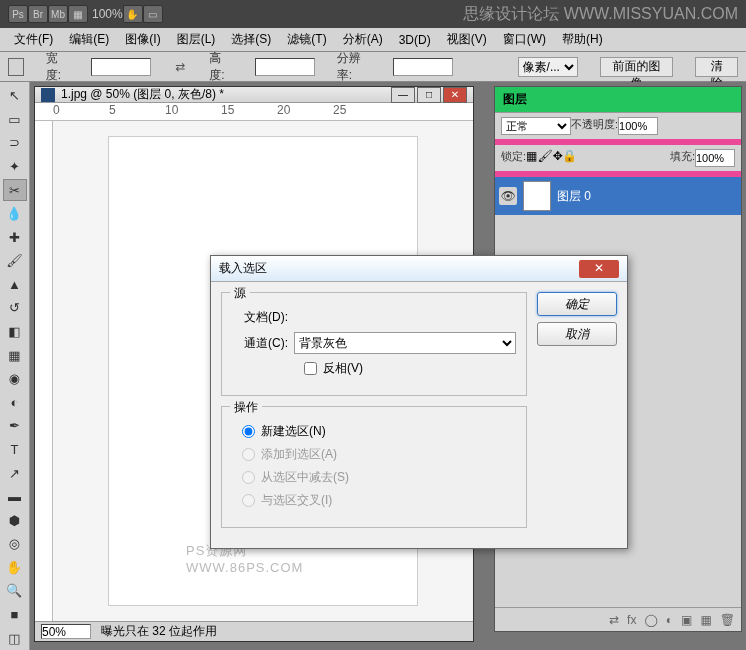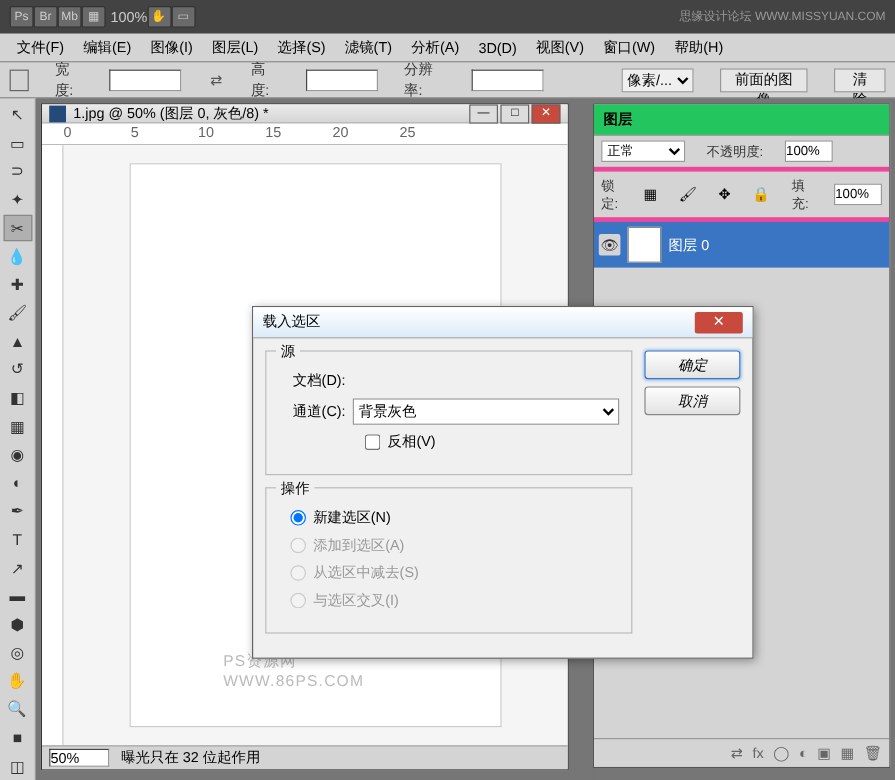--- a/index.html
+++ b/index.html
@@ -1,20 +1,20 @@
 <!DOCTYPE html>
 <html><head>
 <meta charset="utf-8">
 <style>
 * { margin: 0; padding: 0; box-sizing: border-box; font-family: "Microsoft YaHei", sans-serif; font-size: 12px; }
 body { background: #767676; width: 746px; height: 650px; overflow: hidden; position: relative; }
 .top-icons { background: #434343; height: 28px; display: flex; align-items: center; padding: 0 8px; }
 .top-icons .ico { width: 20px; height: 18px; background: #6a6a6a; border: 1px solid #333; border-radius: 2px; display: flex; align-items: center; justify-content: center; color: #ccc; font-size: 10px; }
 .top-icons .zoom { color: #ccc; margin-left: 4px; }
-.top-watermark { margin-left: auto; color: #999; font-size: 10px; }
+.top-watermark { margin-left: auto; color: #999; font-size: 16px; }
 .menubar { background: #d4d4d4; height: 24px; display: flex; align-items: center; padding: 0 6px; border-bottom: 1px solid #888; }
 .menubar .mi { padding: 3px 8px; cursor: default; }
 .options-bar { background: #d4d4d4; height: 30px; display: flex; align-items: center; padding: 0 8px; gap: 22px; border-bottom: 1px solid #888; }
 .options-bar .crop-ico { width: 18px; height: 18px; border: 1px solid #666; }
 .options-bar .lbl { color: #333; }
 .options-bar input[type=text] { width: 60px; height: 18px; border: 1px inset #999; background: #fff; }
 .options-bar select { height: 20px; background: #efefef; border: 1px solid #999; margin-left: 43px; }
 .options-bar button { height: 20px; padding: 0 10px; background: #e6e6e6; border: 1px solid #999; }
 .options-bar .swap { width: 16px; text-align: center; color: #555; }
 .main { display: flex; height: 568px; }
@@ -33,21 +33,21 @@
 .doc-body { display: flex; height: 500px; }
 .ruler-v { width: 18px; background: #fff; border-right: 1px solid #bbb; font-size: 8px; color: #666; }
 .canvas { flex: 1; background: #f5f5f5; display: flex; align-items: center; justify-content: center; }
 .artwork { width: 310px; height: 470px; background: #fff; border: 1px solid #ccc; position: relative; }
 .wm { position: absolute; bottom: 30px; left: 50%; transform: translateX(-50%); color: #bbb; font-size: 13px; letter-spacing: 1px; }
 .statusbar { height: 20px; background: #d4d4d4; border-top: 1px solid #999; display: flex; align-items: center; padding: 0 6px; gap: 10px; font-size: 11px; }
 .statusbar input { width: 50px; height: 15px; border: 1px inset #999; }
 .panels { width: 252px; background: #767676; padding: 4px 4px 4px 0; }
 .panel { background: #d4d4d4; border: 1px solid #555; }
 .panel-tab { background: #22c55e; padding: 4px 8px; border-bottom: 1px solid #999; font-weight: bold; }
-.panel-opts { display: flex; align-items: center; padding: 4px 6px; gap: 18px; border-bottom: 4px solid #ec4899; }
+.panel-opts { display: flex; align-items: flex-start; padding: 4px 6px; gap: 0; border-bottom: 6px solid #ec4899; }
 .panel-opts select, .panel-opts input { height: 18px; border: 1px solid #999; background: #fff; font-size: 11px; }
 .panel-opts select { width: 70px; }
 .panel-opts input { width: 40px; }
 .panel-opts .lb { color: #333; font-size: 11px; }
 .layer-list { height: 430px; background: #d4d4d4; }
 .layer-row { display: flex; align-items: center; background: #3a75c4; color: #fff; height: 38px; padding: 0 4px; gap: 6px; }
 .layer-row .eye { width: 18px; height: 18px; background: #d4d4d4; color: #333; text-align: center; line-height: 18px; border-radius: 2px; }
 .layer-row .thumb { width: 28px; height: 30px; background: #fff; border: 1px solid #888; }
 .panel-footer { height: 24px; background: #d4d4d4; border-top: 1px solid #999; display: flex; align-items: center; justify-content: flex-end; gap: 8px; padding: 0 6px; color: #666; }
 .dialog { position: absolute; left: 210px; top: 255px; width: 418px; background: #f0f0f0; border: 1px solid #666; box-shadow: 2px 2px 8px rgba(0,0,0,0.4); z-index: 100; }

